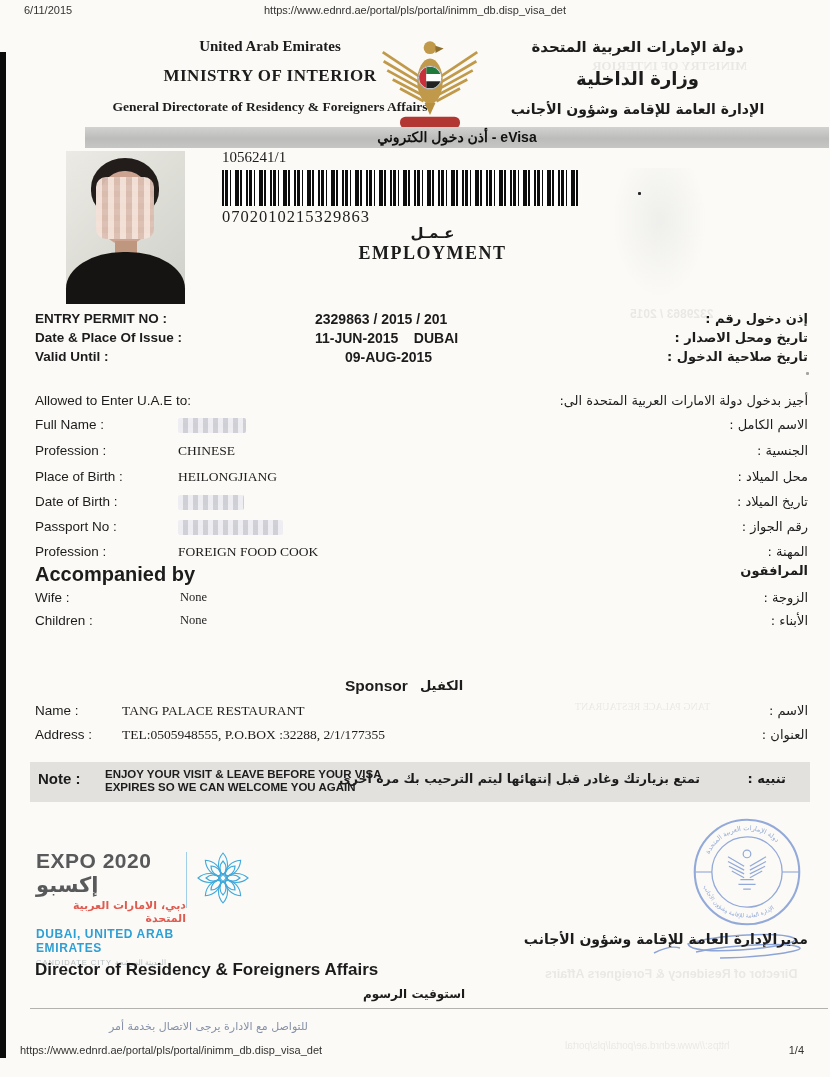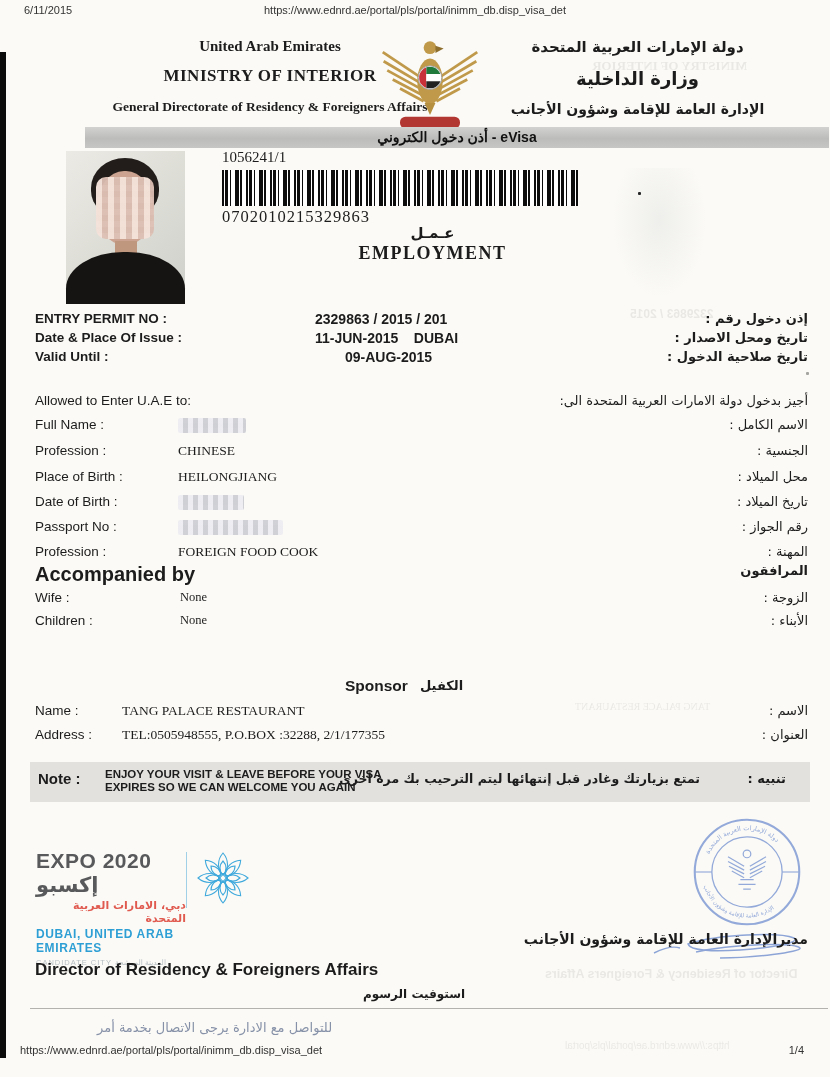--- a/index.html
+++ b/index.html
@@ -305,17 +305,17 @@
         <path d="M40,27 C70,17 132,15 146,21 C154,25 124,31 92,33 C62,35 42,33 40,27 Z"></path>
         <path d="M48,35 C84,27 146,25 152,31 C154,35 104,41 72,41"></path>
       </g>
     </svg>
   </div>
 
   <div class="abs b" style="left:35px;top:960px;font-size:17px">Director of Residency &amp; Foreigners Affairs</div>
   <div class="abs ar b" style="right:22px;top:931px;font-size:14px">مديرالإدارة العامة للإقامة وشؤون الأجانب</div>
   <div class="abs ar b" style="left:363px;top:987px;font-size:12px">استوفيت الرسوم</div>
   <div class="abs rule"></div>
-  <div class="abs ar" style="left:97px;top:1020px;font-size:13px;color:#8691a8">للتواصل مع الادارة يرجى الاتصال بخدمة أمر</div>
+  <div class="abs ar" style="left:109px;top:1020px;font-size:11px;color:#8691a8">للتواصل مع الادارة يرجى الاتصال بخدمة أمر</div>
   <div class="abs printline" style="left:20px;top:1044px">https://www.ednrd.ae/portal/pls/portal/inimm_db.disp_visa_det</div>
   <div class="abs printline" style="right:26px;top:1044px">1/4</div>
 
 </div>
 
 </body></html>

